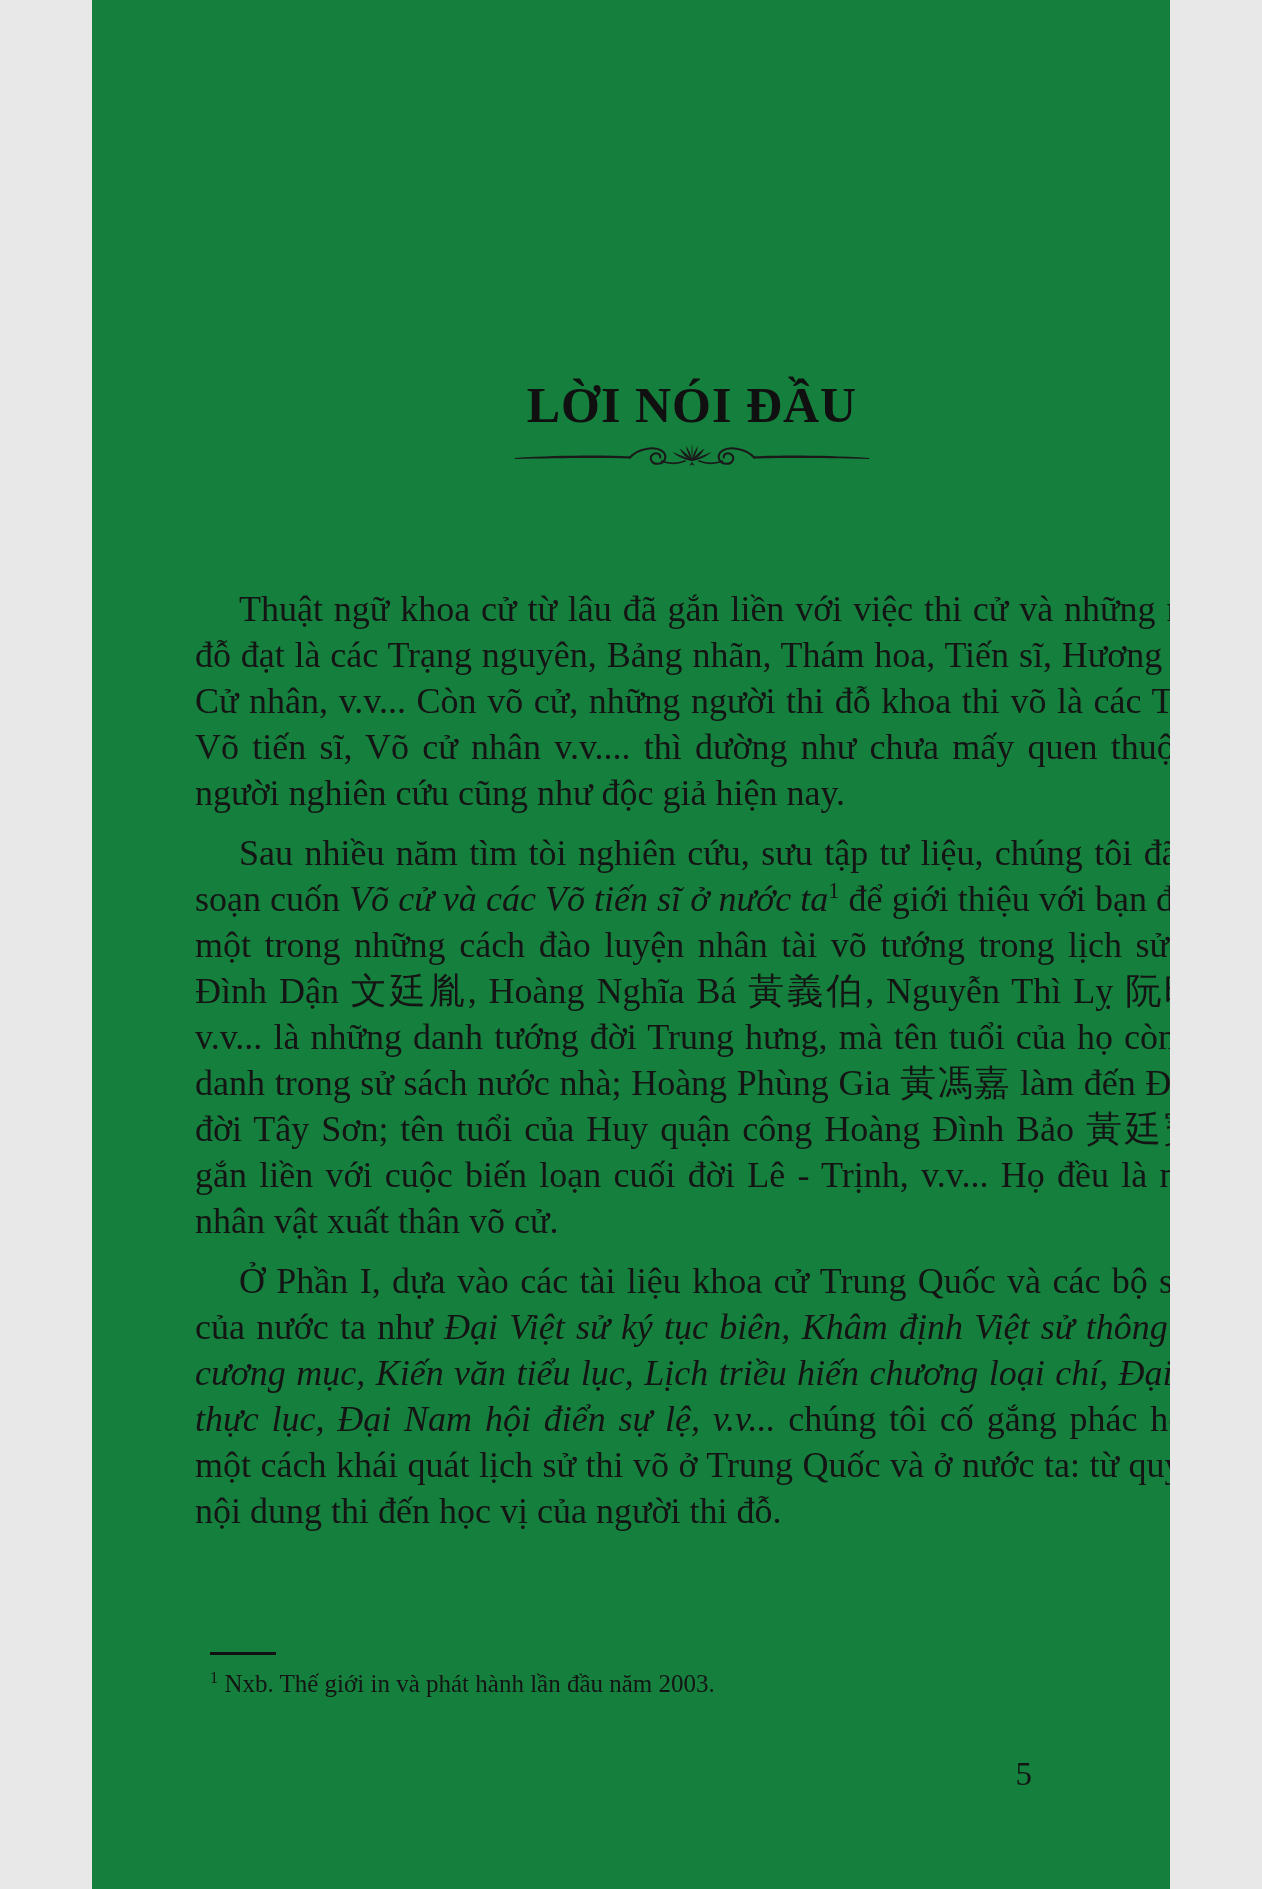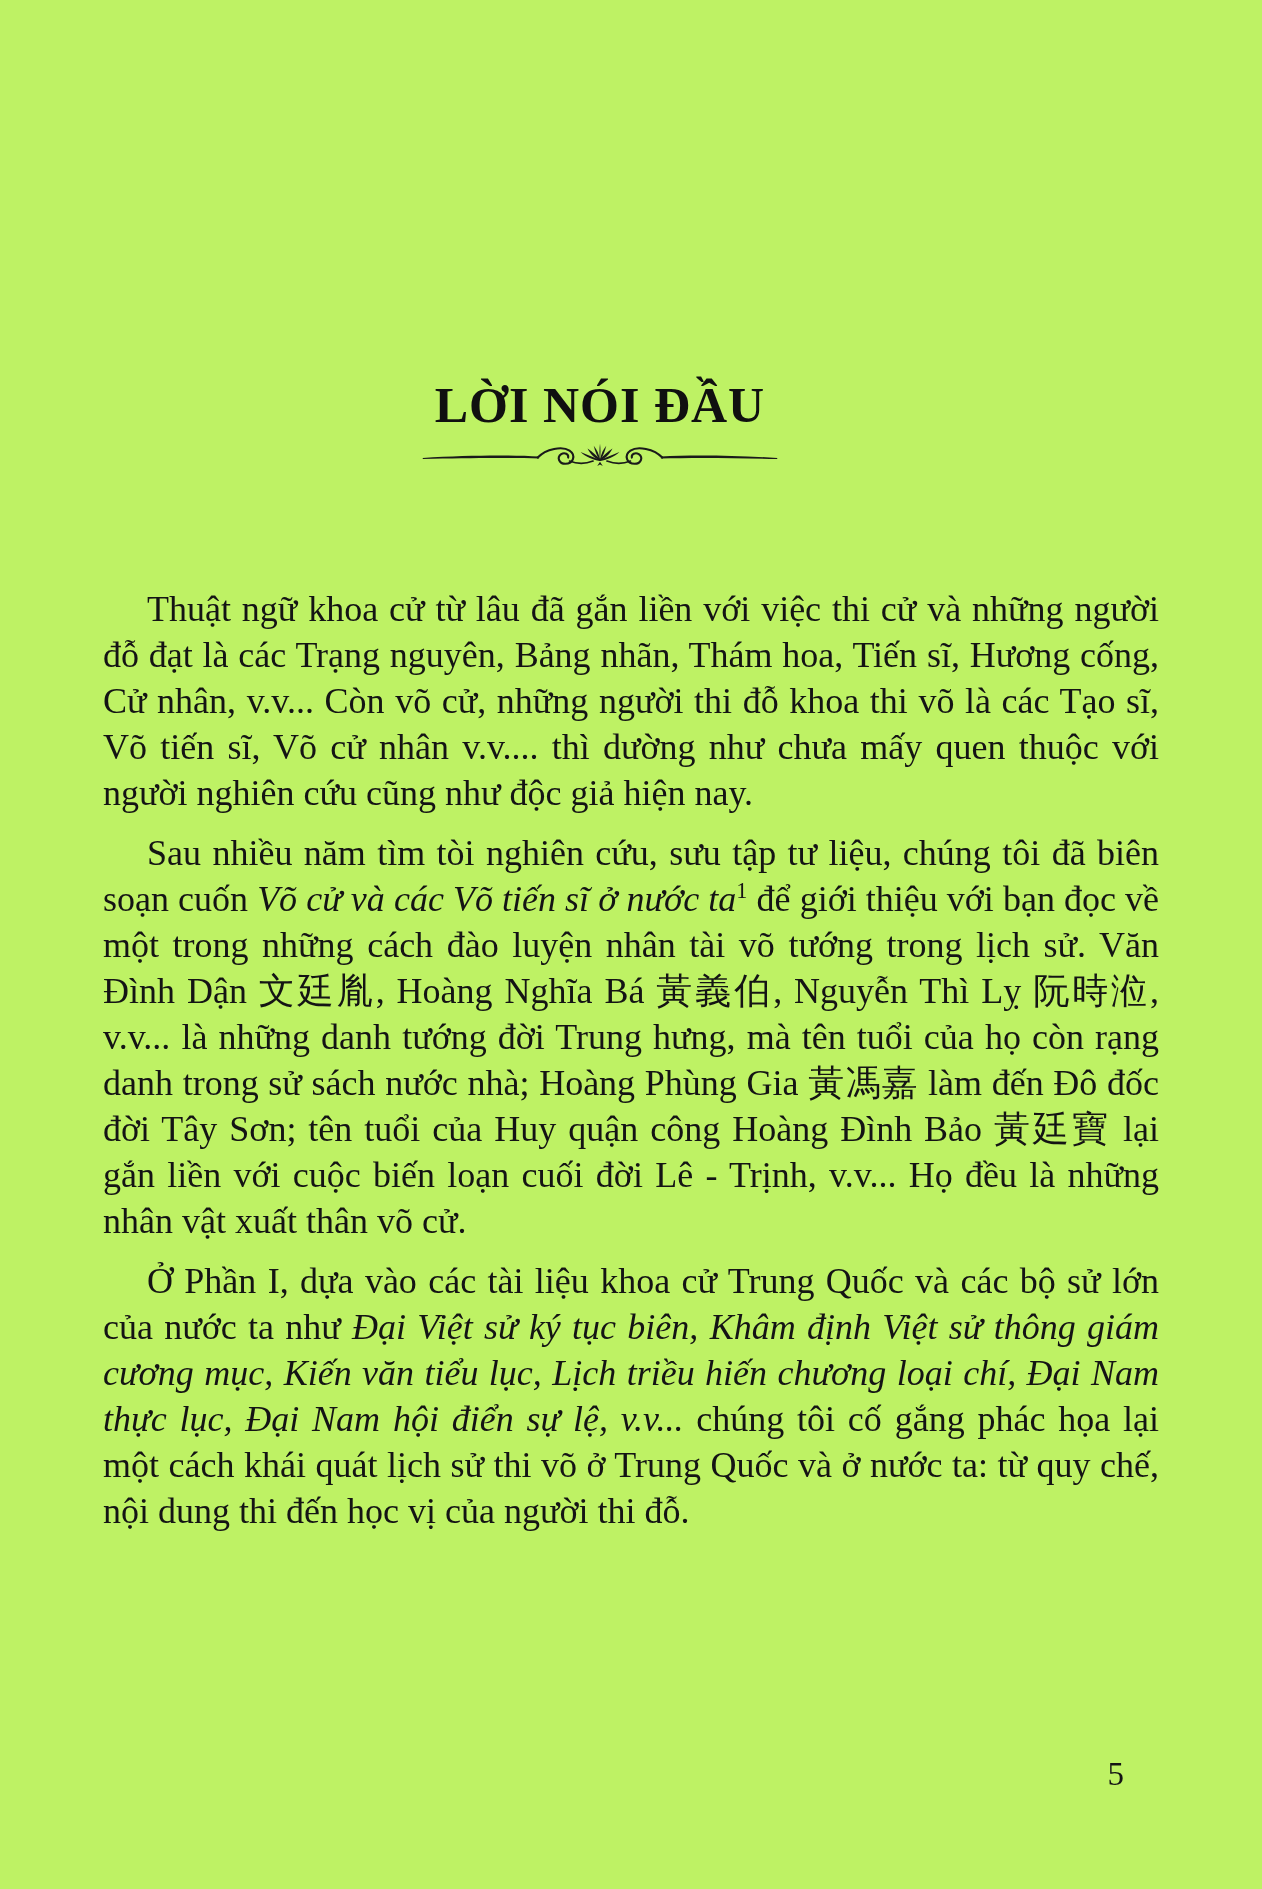--- a/index.html
+++ b/index.html
@@ -1,21 +1,21 @@
 <!DOCTYPE html>
 <html><head>
 <meta charset="utf-8">
 <style>
   html, body { margin: 0; padding: 0; background: #e8e8e8; }
   .page {
     position: relative;
-    width: 1262px;
+    width: 1078px;
     height: 1889px;
     margin: 0 auto;
-    background: #bef264;
+    background: #15803d;
     color: #141414;
     font-family: "Liberation Serif", "DejaVu Serif", serif;
     overflow: hidden;
   }
   .head-block {
     position: absolute;
     left: 70px;
     top: 378px;
     width: 1060px;
     text-align: center;
@@ -114,16 +114,20 @@
       </svg>
     </div>
   </div>
 
   <div class="body-text" id="paragraphs">
       <p class="para"><span class="run run-normal">Thuật ngữ khoa cử từ lâu đã gắn liền với việc thi cử và những người đỗ đạt là các Trạng nguyên, Bảng nhãn, Thám hoa, Tiến sĩ, Hương cống, Cử nhân, v.v... Còn võ cử, những người thi đỗ khoa thi võ là các Tạo sĩ, Võ tiến sĩ, Võ cử nhân v.v.... thì dường như chưa mấy quen thuộc với người nghiên cứu cũng như độc giả hiện nay.</span></p>
       <p class="para"><span class="run run-normal">Sau nhiều năm tìm tòi nghiên cứu, sưu tập tư liệu, chúng tôi đã biên soạn cuốn </span><span class="run run-italic">Võ cử và các Võ tiến sĩ ở nước ta</span><sup class="run run-sup">1</sup><span class="run run-normal"> để giới thiệu với bạn đọc về một trong những cách đào luyện nhân tài võ tướng trong lịch sử. Văn Đình Dận </span><span class="run run-cjk">文廷胤</span><span class="run run-normal">, Hoàng Nghĩa Bá </span><span class="run run-cjk">黃義伯</span><span class="run run-normal">, Nguyễn Thì Lỵ </span><span class="run run-cjk">阮時涖</span><span class="run run-normal">, v.v... là những danh tướng đời Trung hưng, mà tên tuổi của họ còn rạng danh trong sử sách nước nhà; Hoàng Phùng Gia </span><span class="run run-cjk">黃馮嘉</span><span class="run run-normal"> làm đến Đô đốc đời Tây Sơn; tên tuổi của Huy quận công Hoàng Đình Bảo </span><span class="run run-cjk">黃廷寶</span><span class="run run-normal"> lại gắn liền với cuộc biến loạn cuối đời Lê - Trịnh, v.v... Họ đều là những nhân vật xuất thân võ cử.</span></p>
       <p class="para"><span class="run run-normal">Ở Phần I, dựa vào các tài liệu khoa cử Trung Quốc và các bộ sử lớn của nước ta như </span><span class="run run-italic">Đại Việt sử ký tục biên, Khâm định Việt sử thông giám cương mục, Kiến văn tiểu lục, Lịch triều hiến chương loại chí, Đại Nam thực lục, Đại Nam hội điển sự lệ, v.v...</span><span class="run run-normal"> chúng tôi cố gắng phác họa lại một cách khái quát lịch sử thi võ ở Trung Quốc và ở nước ta: từ quy chế, nội dung thi đến học vị của người thi đỗ.</span></p>
     </div>
 
+  <div class="footnote-block">
+    <div class="footnote-rule"></div>
+    <p class="footnote"><sup>1</sup><span> Nxb. Thế giới in và phát hành lần đầu năm 2003.</span></p>
+  </div>
 
   <div class="page-number">5</div>
 
 </div>
 
 </body></html>

